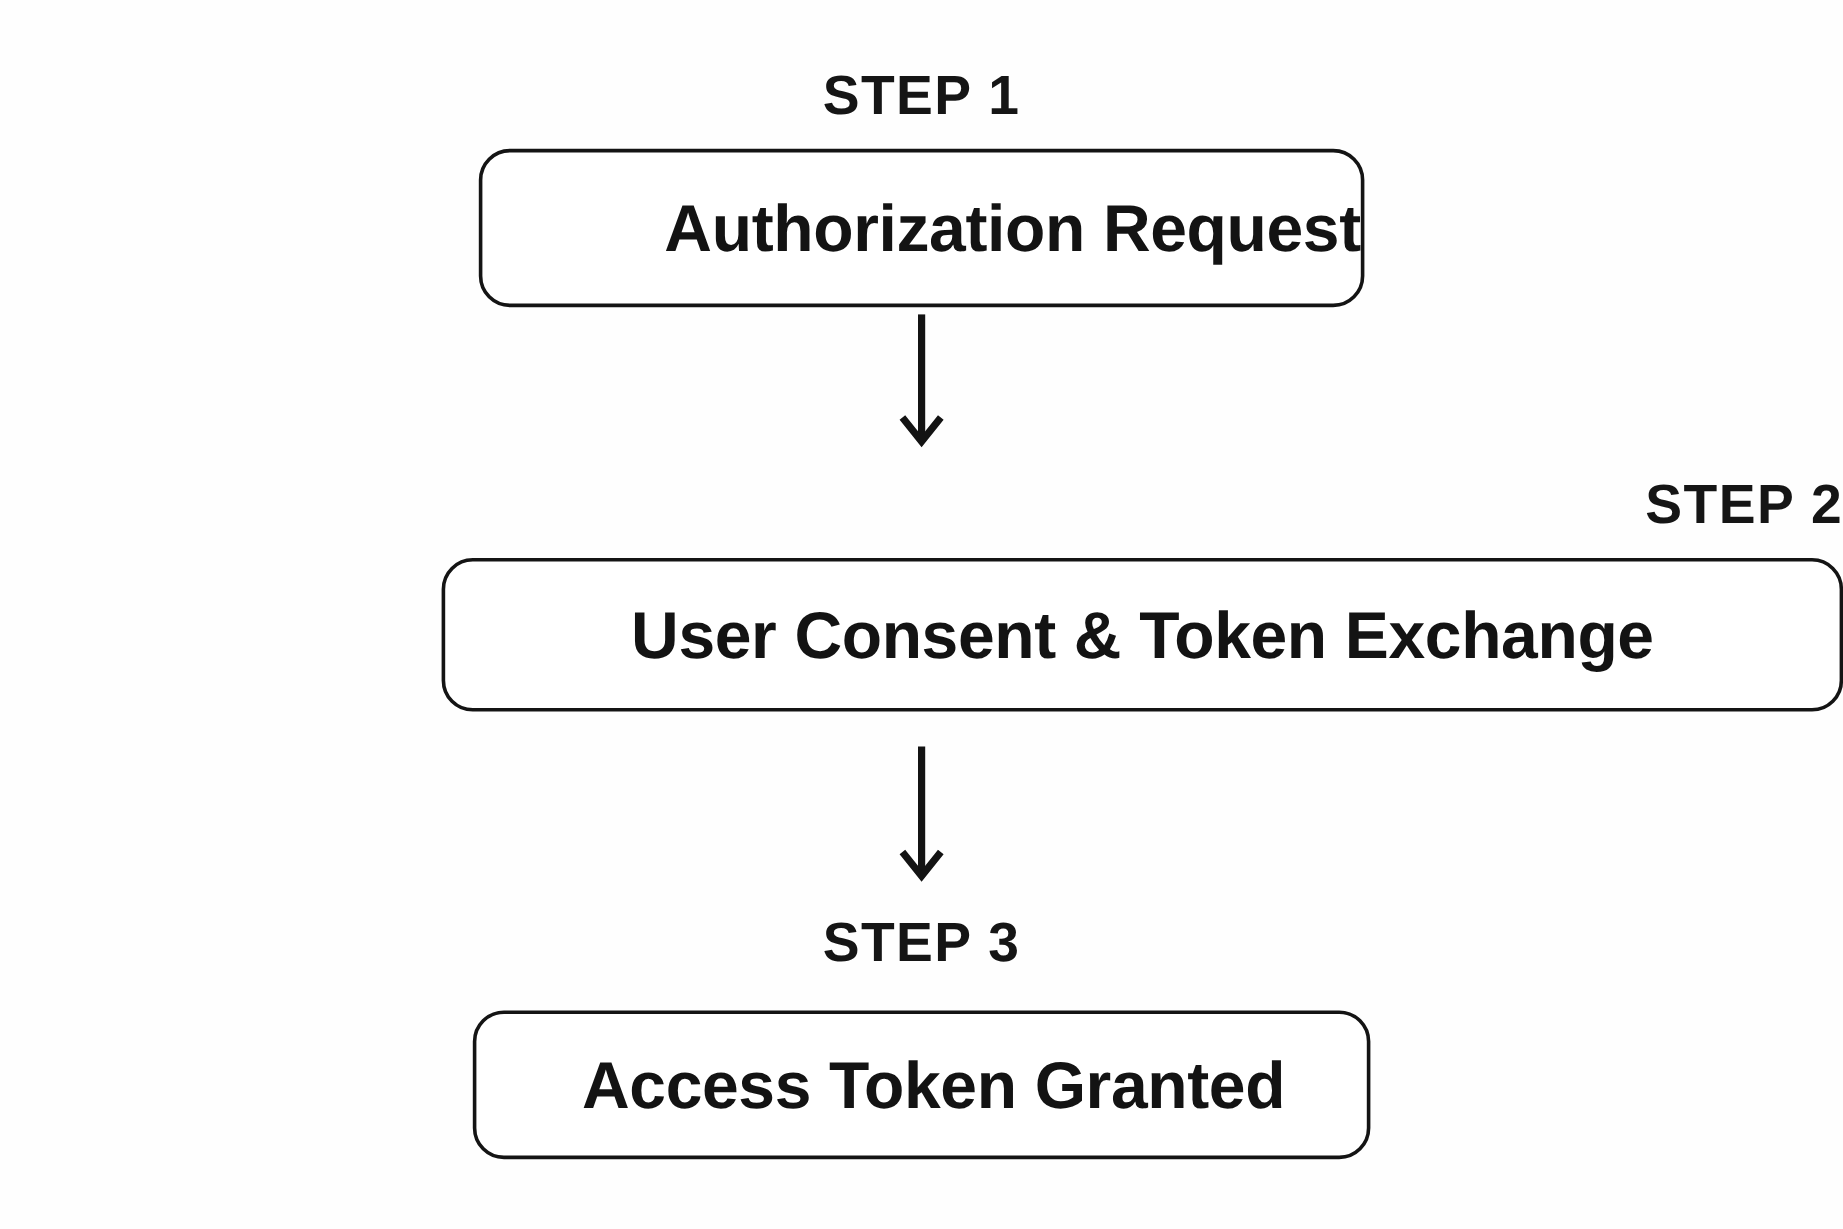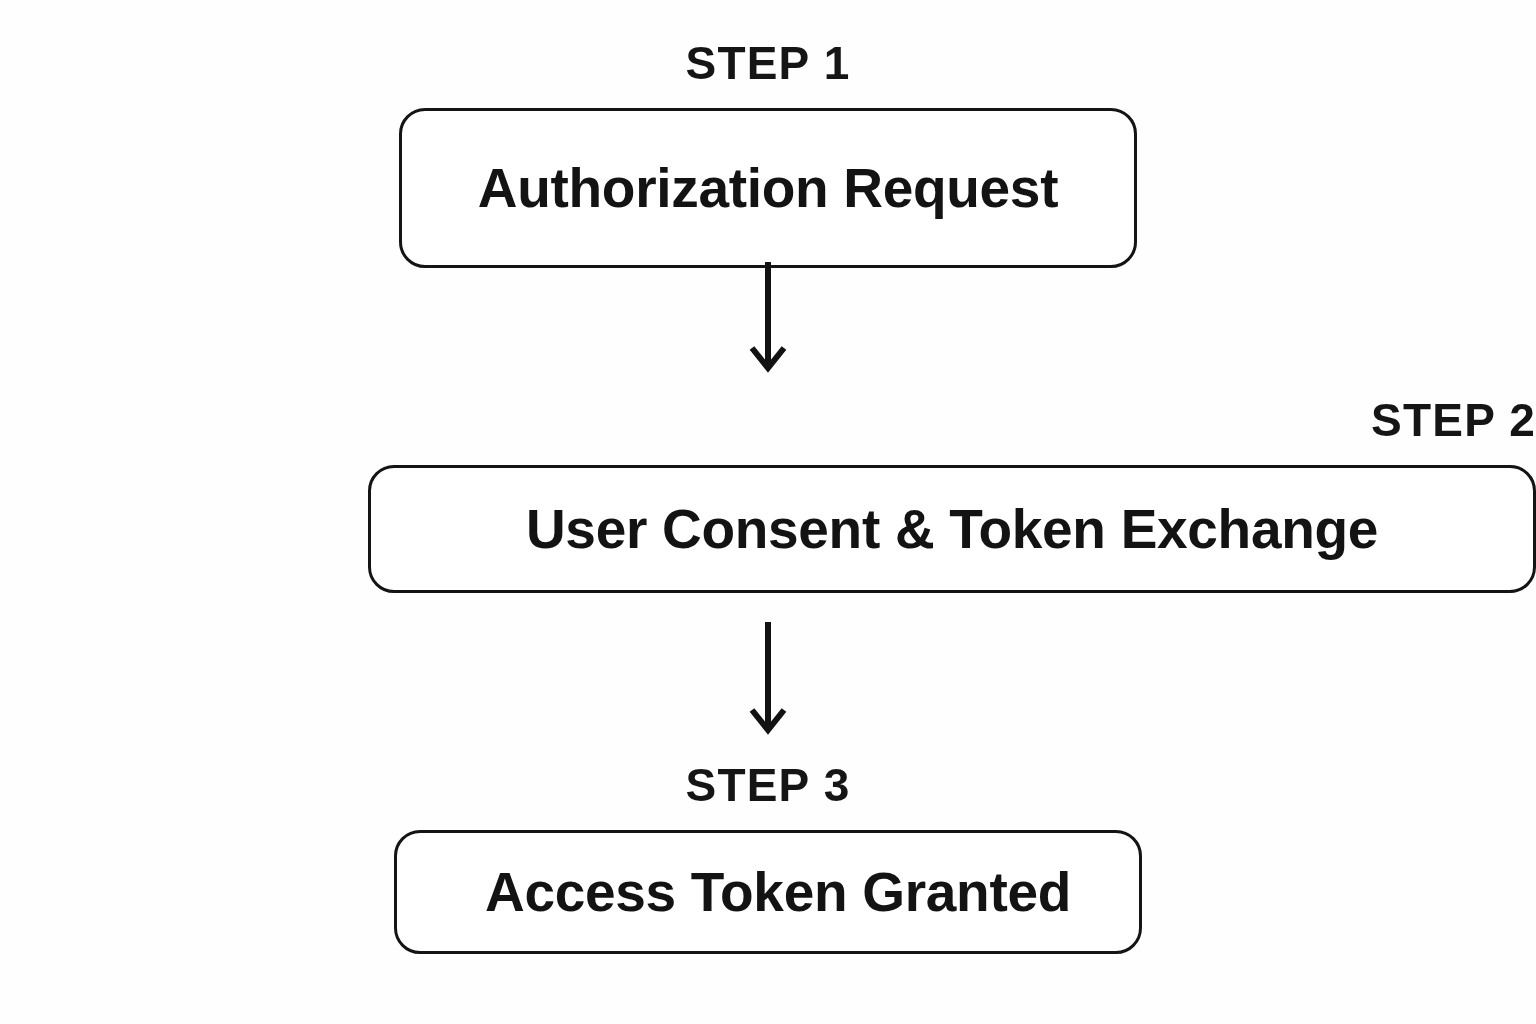--- a/index.html
+++ b/index.html
@@ -54,35 +54,36 @@
     color: #131313;
     font-family: "Liberation Sans", sans-serif;
     font-weight: bold;
     font-size: 55px;
     line-height: 1;
     letter-spacing: -0.3px;
     white-space: nowrap;
   }
 
   
-  #group-1 { top: 40px; }
+  #group-1 { top: 56px; }
   #group-1 .step-box {
     width: 738px;
-    height: 160px;
+    height: 132px;
     margin-top: 22px;
+    justify-content: flex-end;
   }
 
   #group-2 { top: 397px; align-items: flex-end; }
   #group-2 .step-box {
     width: 1168px;
     height: 128px;
     margin-top: 22px;
   }
 
-  #group-3 { top: 762px; }
+  #group-3 { top: 762px; gap: 12px; }
   #group-3 .step-box {
     width: 748px;
     height: 124px;
     margin-top: 22px;
     padding-left: 20px;
   }
 
   
   .arrow {
     position: absolute;

